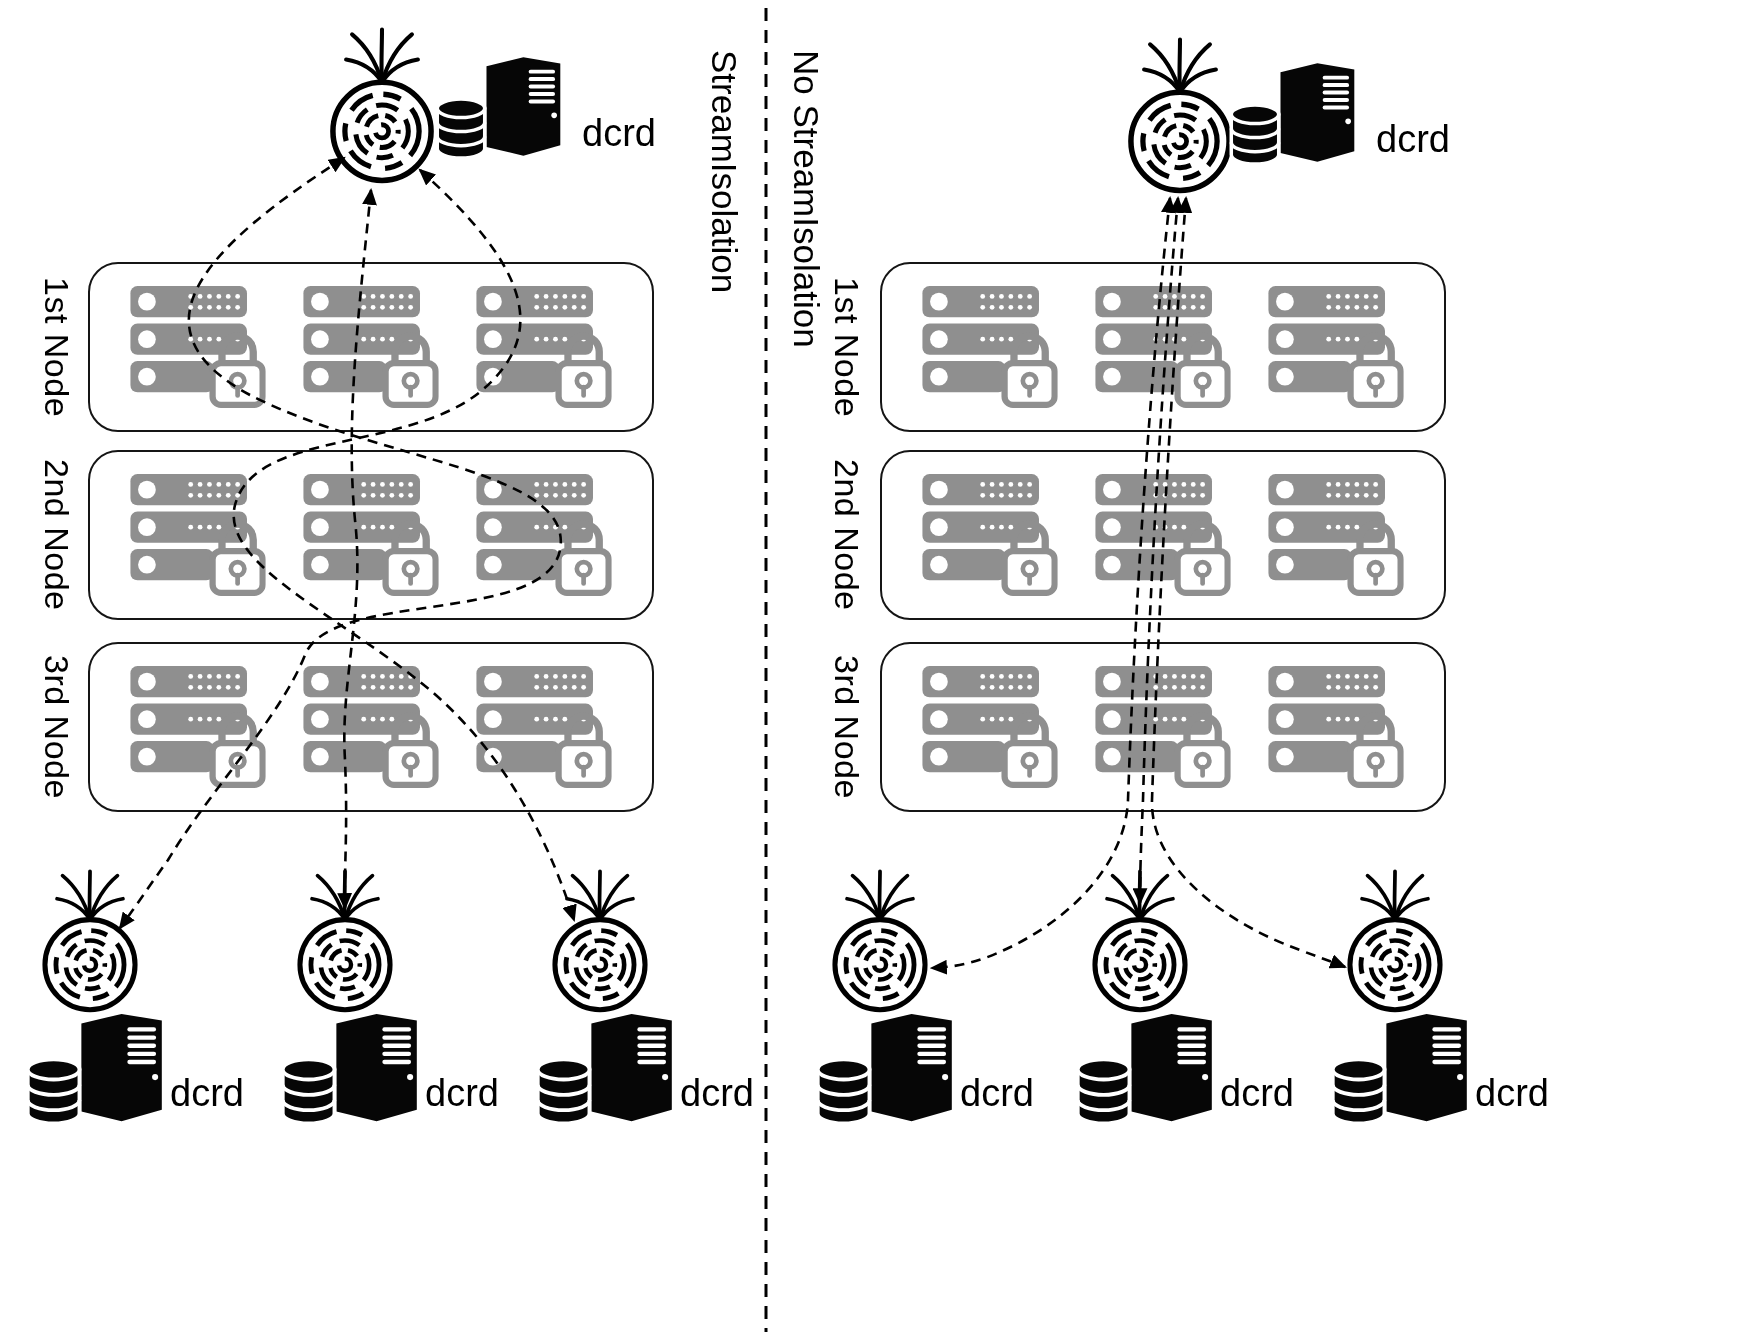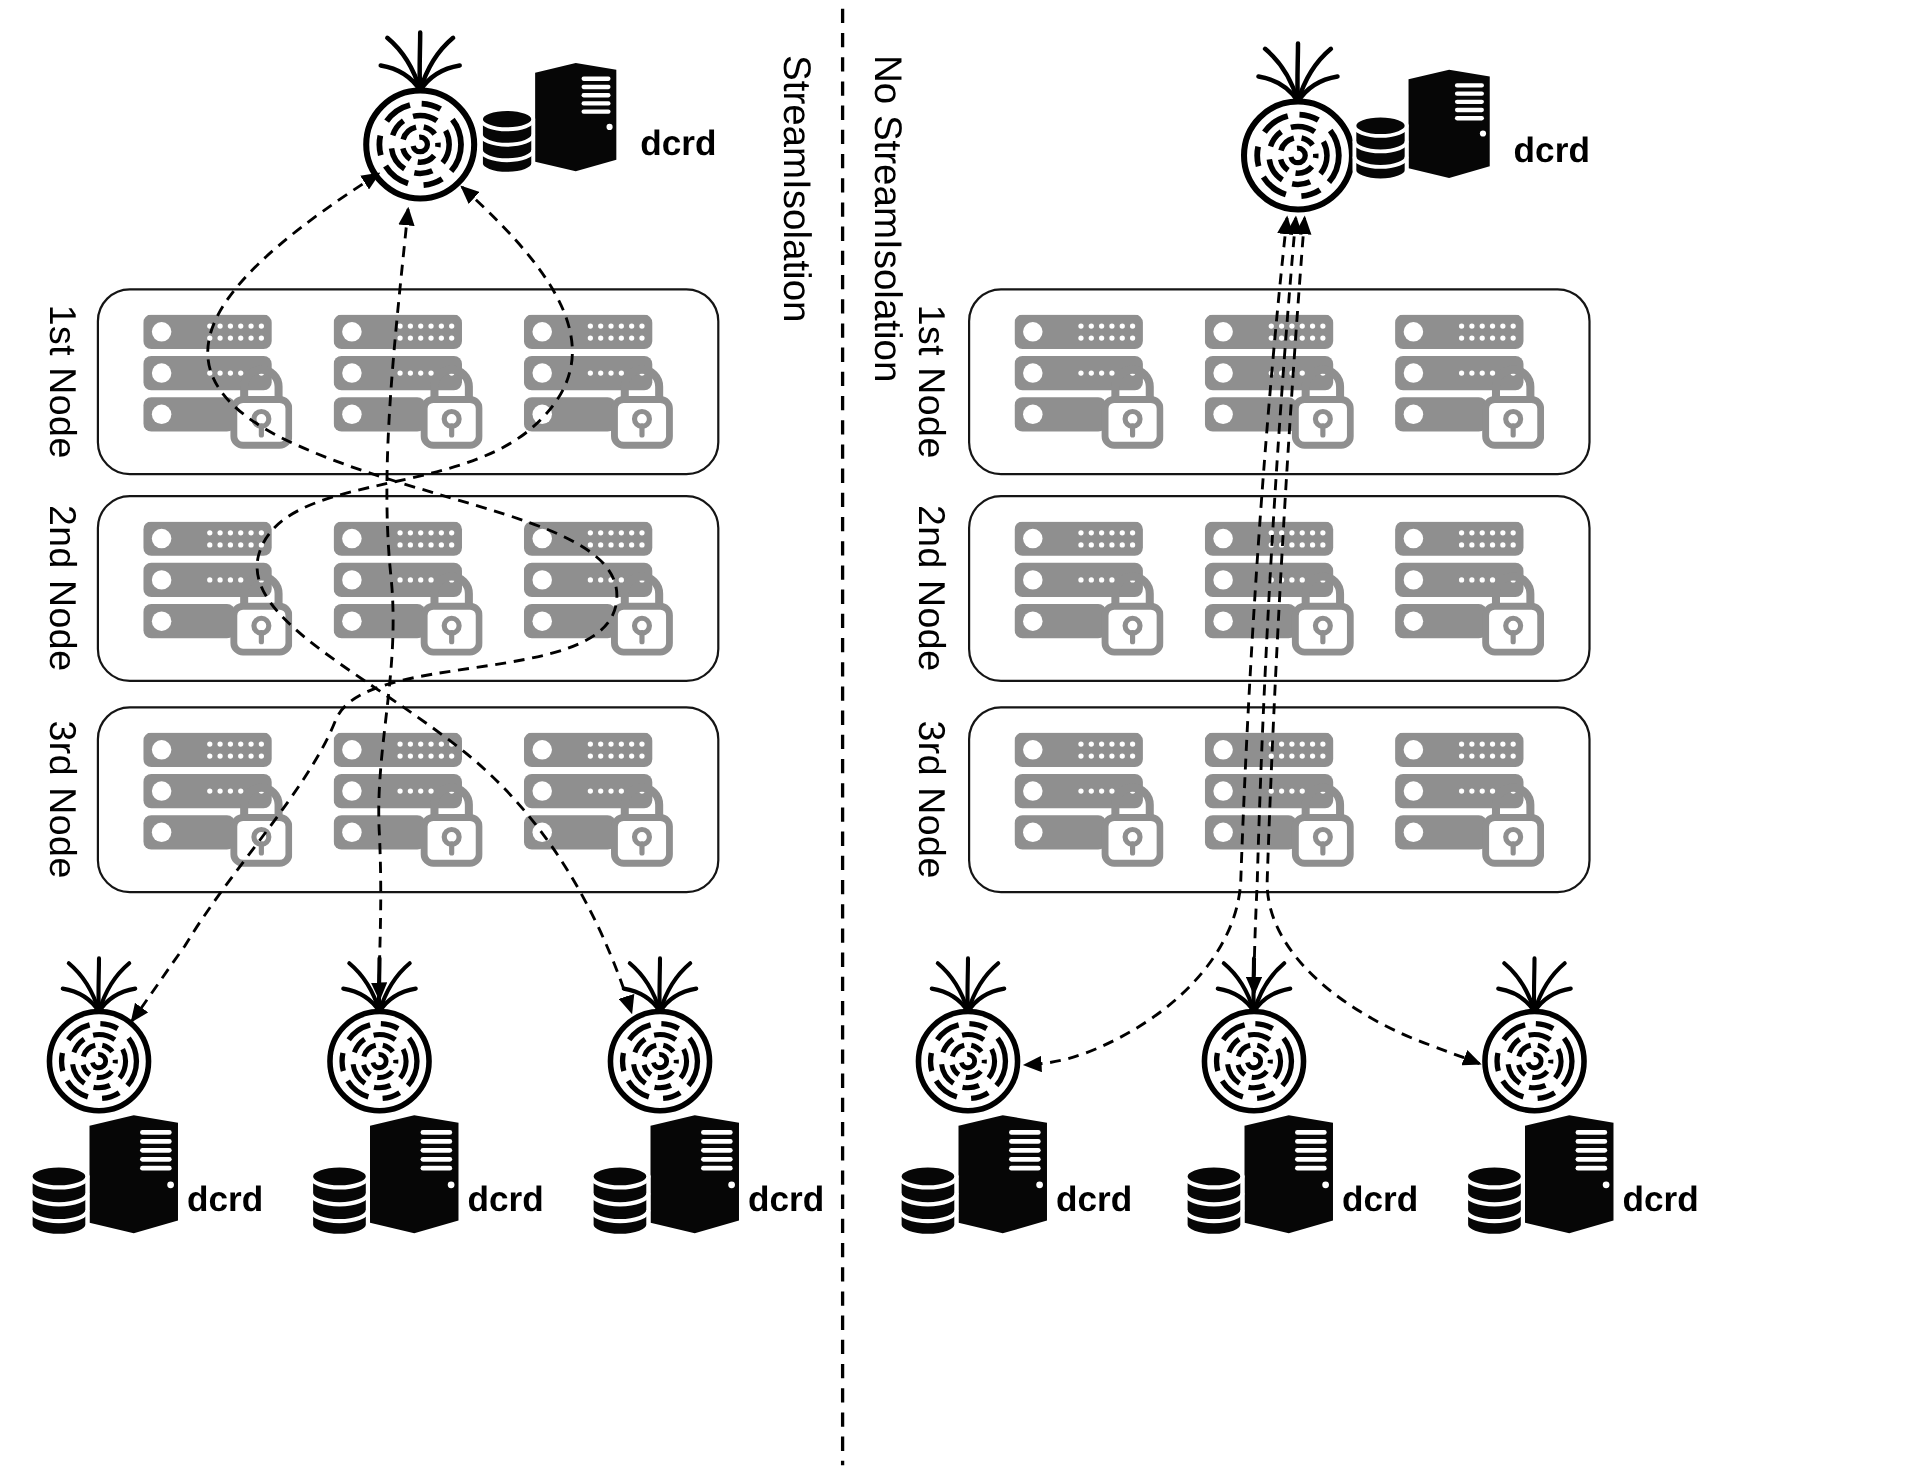--- a/index.html
+++ b/index.html
@@ -8,21 +8,21 @@
   .overlay{position:absolute;left:0;top:0;width:1755px;height:1338px;z-index:6;pointer-events:none;}
   .node-box{position:absolute;width:566px;height:170px;border:2.5px solid #151515;border-radius:30px;
             background:#fff;box-sizing:border-box;display:flex;align-items:center;
             justify-content:space-between;padding:0 40px;z-index:1;}
   .stack{width:136px;height:123px;}
   .vlabel{position:absolute;display:flex;align-items:center;justify-content:center;z-index:2;}
   .vtext{writing-mode:vertical-rl;font-size:34px;font-weight:500;white-space:nowrap;letter-spacing:.5px;}
   .sec-label{position:absolute;writing-mode:vertical-rl;font-size:35px;font-weight:500;z-index:2;white-space:nowrap;}
   .onion{position:absolute;z-index:2;}
   .dcrd-unit{position:absolute;z-index:2;}
-  .dcrd-label{position:absolute;font-size:32px;font-weight:700;z-index:2;}
+  .dcrd-label{position:absolute;font-size:38px;font-weight:400;z-index:2;}
   .defs-holder{position:absolute;width:0;height:0;overflow:hidden;}
 </style>
 </head>
 <body>
 
 <div class="canvas">
 
   <svg class="defs-holder" aria-hidden="true">
     <defs>
 

